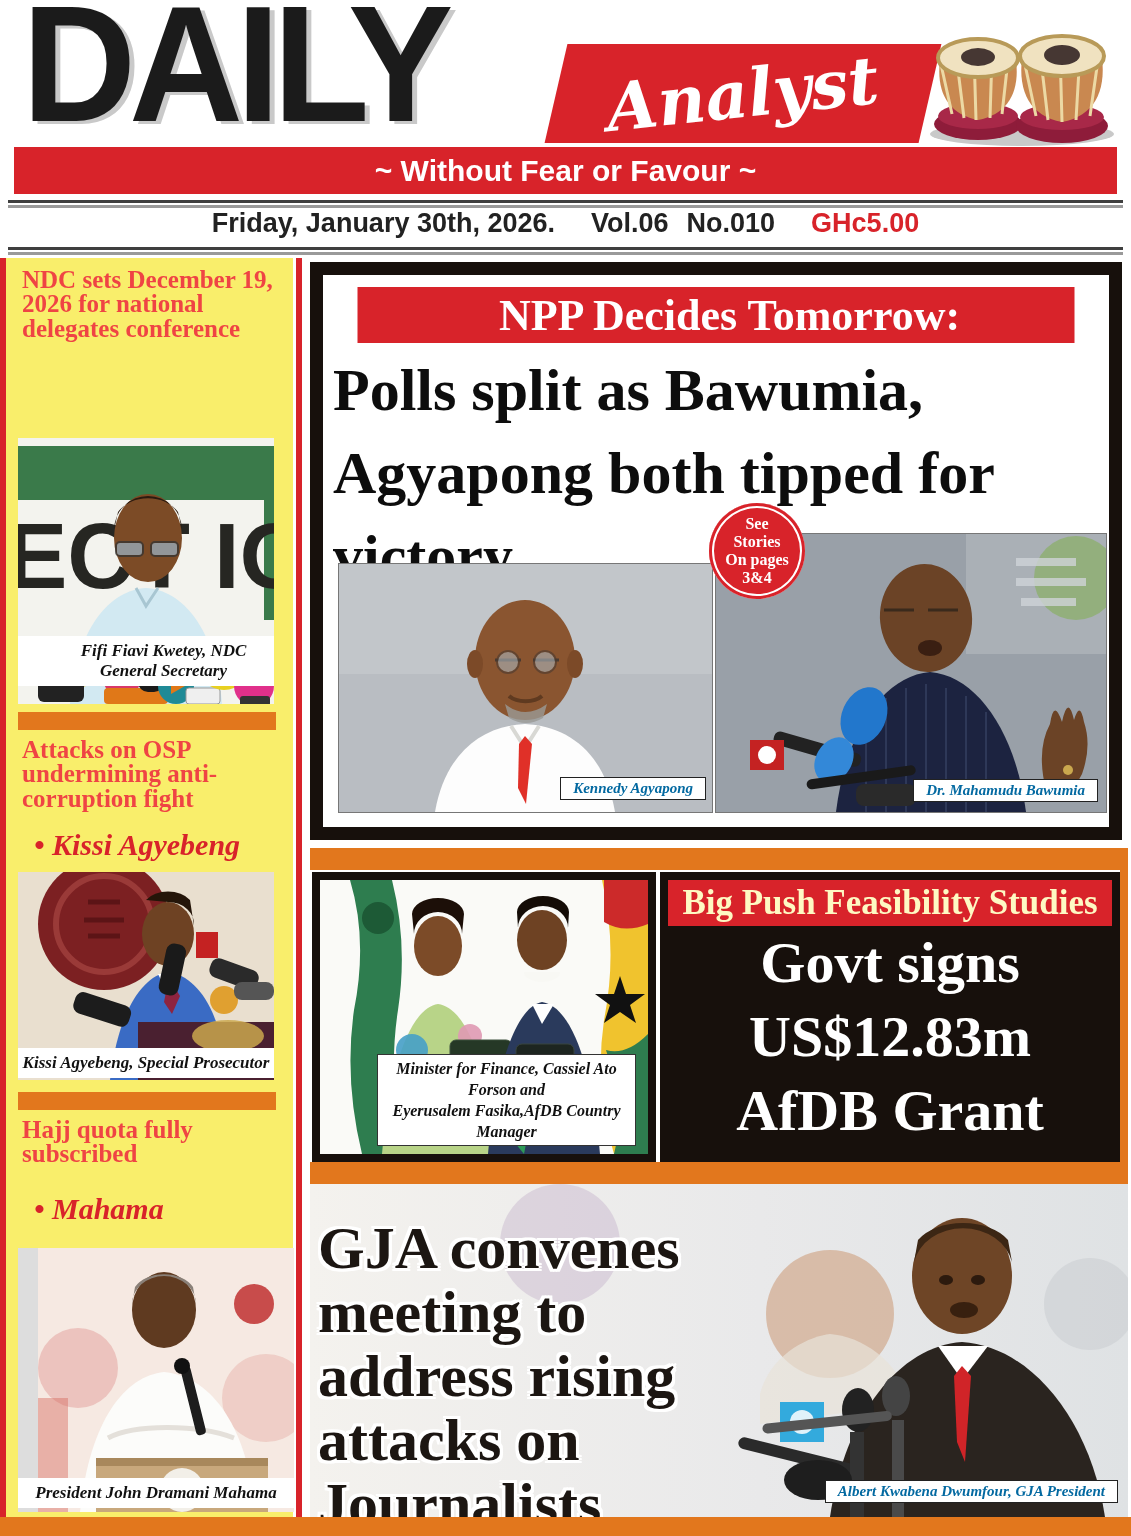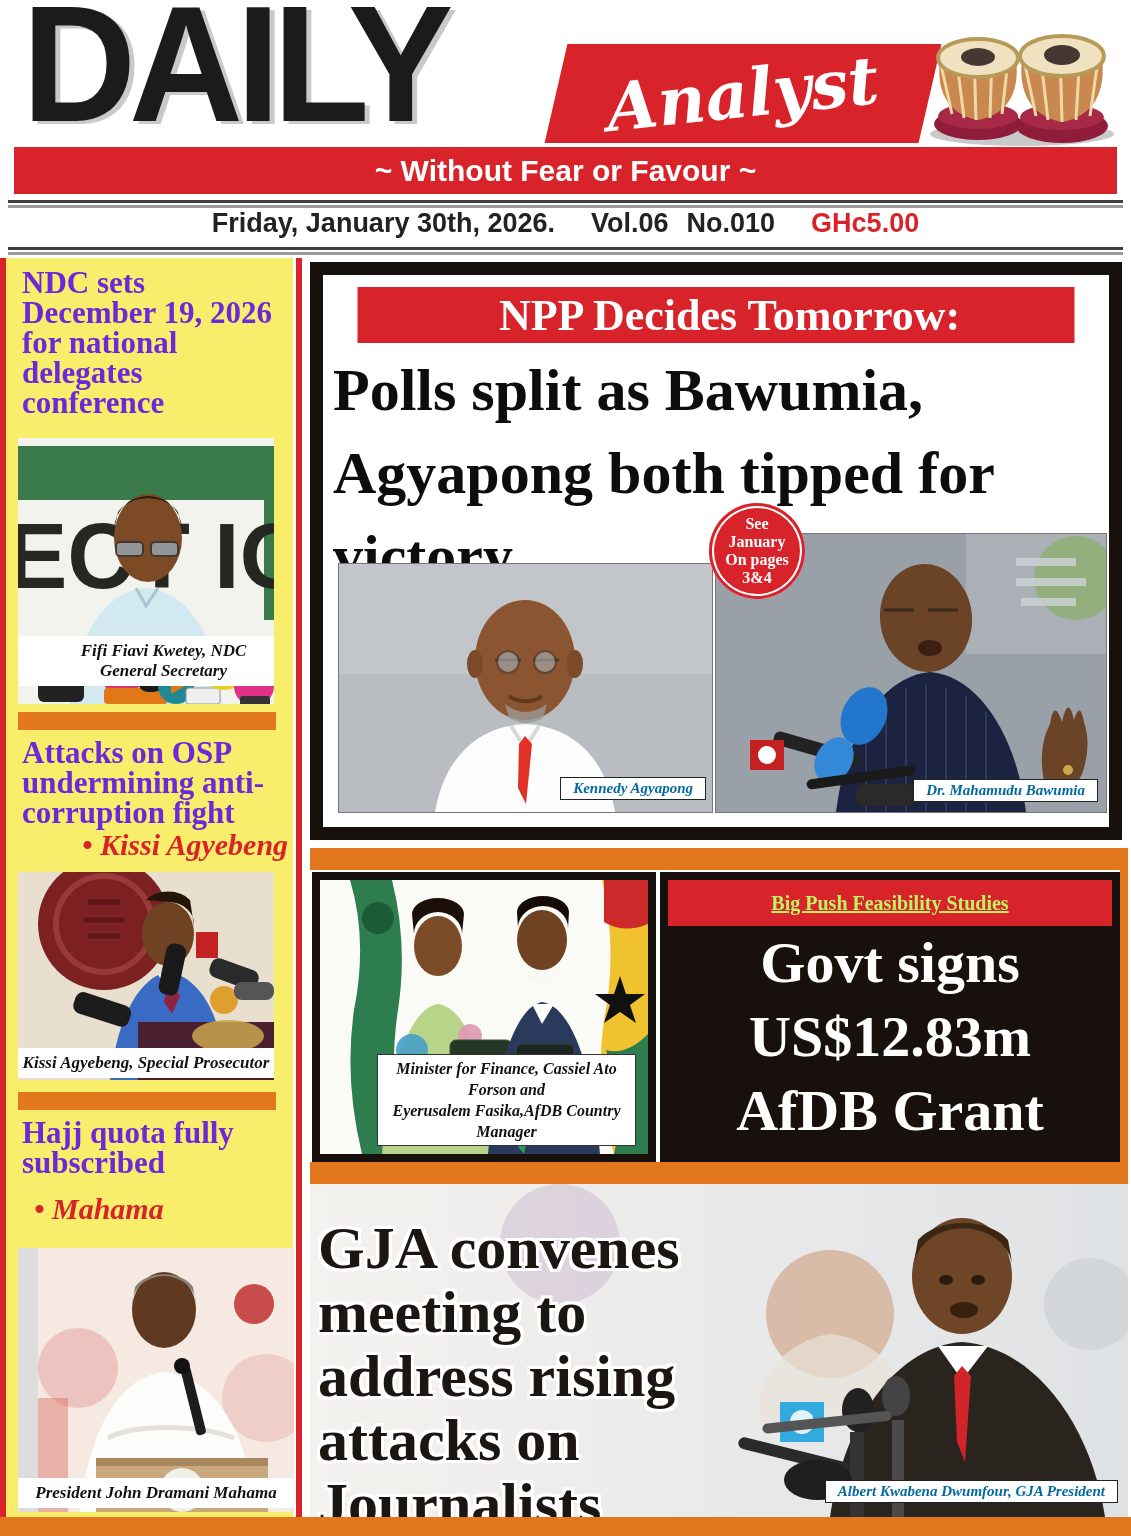--- a/index.html
+++ b/index.html
@@ -23,21 +23,21 @@
   #dateline{left:0;top:208px;width:1131px;text-align:center;font-size:27px;font-weight:bold;color:#222;}
   #dateline .gap-l{margin-left:36px;}
   #dateline .gap-s{margin-left:18px;}
   #dateline .price{color:#d8232a;}
 
   
   #left-stripe{left:0;top:258px;width:6px;height:1259px;background:#d8232a;}
   #yellow-col{left:6px;top:258px;width:287px;height:1259px;background:#f9ee6b;}
   #divider{left:296px;top:258px;width:6px;height:1259px;background:#d8232a;}
   .lc-head{left:22px;width:260px;font-family:"Liberation Serif",serif;font-weight:bold;
-           font-size:31px;line-height:0.97;color:#6d28d9;}
+           font-size:25px;line-height:0.97;color:#ef4444;}
   .lc-byline{left:34px;font-family:"Liberation Serif",serif;font-style:italic;font-weight:bold;
            font-size:30px;color:#d8232a;}
   .lc-photo{left:18px;width:256px;overflow:hidden;background:#ddd;}
   .lc-photo svg{display:block;}
   .orange-bar{background:#e2771d;}
   .strip-caption{position:absolute;left:0;right:0;background:#fff;
            font-family:"Liberation Serif",serif;font-style:italic;font-weight:bold;
            font-size:17px;color:#111;text-align:center;padding:5px 2px;}
 
   
@@ -66,21 +66,21 @@
   #bar-right{left:1120px;top:848px;width:8px;height:336px;}
   #photo-forson{left:312px;top:872px;width:344px;height:290px;border:8px solid #17100c;
             box-sizing:border-box;background:#fafaf7;overflow:hidden;}
   #forson-caption{position:absolute;left:12px;right:12px;bottom:8px;background:#fff;
             border:1px solid #333;text-align:center;
             font-family:"Liberation Serif",serif;font-style:italic;font-weight:bold;
             font-size:16px;line-height:21px;color:#111;padding:3px 0;margin-left:45px;}
   #grant-box{left:660px;top:872px;width:460px;height:290px;background:#17100c;}
   #grant-kicker{left:8px;top:8px;width:444px;height:46px;background:#d8232a;
             display:flex;align-items:center;justify-content:center;}
-  #grant-kicker span{color:#bef264;font-family:"Liberation Serif",serif;font-weight:bold;font-size:20px;text-decoration:underline;}
+  #grant-kicker span{color:#fef9c3;font-family:"Liberation Serif",serif;font-weight:bold;font-size:35px;}
   .grant-line{position:absolute;left:0;width:460px;text-align:center;color:#fff;
             font-family:"Liberation Serif",serif;font-weight:bold;font-size:58px;line-height:74px;}
 
   
   #gja{left:310px;top:1184px;width:818px;height:333px;overflow:hidden;background:#eceff1;}
   #gja-headline{left:8px;top:4px;z-index:2;font-family:"Liberation Serif",serif;font-weight:bold;
             font-size:60px;line-height:64px;color:#1c1612;
             text-shadow:-3px -3px 0 #fff,3px -3px 0 #fff,-3px 3px 0 #fff,3px 3px 0 #fff,
                         0 -3px 0 #fff,0 3px 0 #fff,-3px 0 0 #fff,3px 0 0 #fff;margin-top:28px;}
   #gja-caption{right:10px;bottom:14px;z-index:2;}
@@ -156,21 +156,21 @@
           <circle cx="206" cy="222" r="9" fill="#2255aa"></circle>
         <circle cx="236" cy="248" r="20" fill="#e0308a"></circle>
         <rect x="222" y="258" width="30" height="10" rx="3" fill="#333"></rect>
       </g>
     </svg>
     <div class="strip-caption" style="bottom:18px;padding-left:37px;">Fifi Fiavi Kwetey, NDC General Secretary</div>
   </div>
   <div class="abs orange-bar" style="left:18px;top:712px;width:258px;height:18px;"></div>
 
   <div class="abs lc-head" style="top:738px;">Attacks on OSP undermining anti-corruption fight</div>
-  <div class="abs lc-byline" style="top:828px;margin-left:48px;">• Kissi Agyebeng</div>
+  <div class="abs lc-byline" style="top:828px;">• Kissi Agyebeng</div>
   <div class="abs lc-photo" style="top:872px;height:208px;">
     <svg width="256" height="208" viewBox="0 0 256 208">
       <rect width="256" height="208" fill="#e9dfcf"></rect>
       <circle cx="86" cy="52" r="66" fill="#7c2022"></circle>
       <circle cx="86" cy="52" r="48" fill="none" stroke="#9a3a38" stroke-width="6"></circle>
       <path d="M70,30 h32 M66,48 h40 M70,64 h32" stroke="#5c1416" stroke-width="5"></path>
       <ellipse cx="150" cy="62" rx="26" ry="32" fill="#6e4223"></ellipse>
       <path d="M150,30 a26,22 0 0,1 26,24 l-4,-26 a26,18 0 0,0 -44,0 Z" fill="#241509"></path>
       <path d="M92,208 C100,140 124,104 150,100 C180,104 204,140 210,208 Z" fill="#3a6bc4"></path>
       <path d="M140,102 L150,122 L162,102 Z" fill="#fff"></path>
@@ -214,21 +214,21 @@
   </div>
 
   <div class="abs" id="lead-box">
     <div class="abs" id="lead-kicker">
       <span>NPP Decides Tomorrow:</span>
     </div>
     <div class="abs" id="lead-headline">Polls split as Bawumia, Agyapong both tipped for victory</div>
 
     <div class="abs" id="badge">
       <div>See</div>
-      <div>January</div>
+      <div>Stories</div>
       <div>On pages</div>
       <div>3&amp;4</div>
     </div>
 
     <div class="lead-photo" id="photo-agyapong">
       <svg width="373" height="248" viewBox="0 0 373 248">
         <rect width="373" height="248" fill="#b9bdc2"></rect>
         <rect x="0" y="0" width="373" height="110" fill="#c2c6ca"></rect>
         <ellipse cx="186" cy="96" rx="50" ry="60" fill="#8a5530"></ellipse>
         <ellipse cx="136" cy="100" rx="8" ry="14" fill="#7c4a28"></ellipse>

